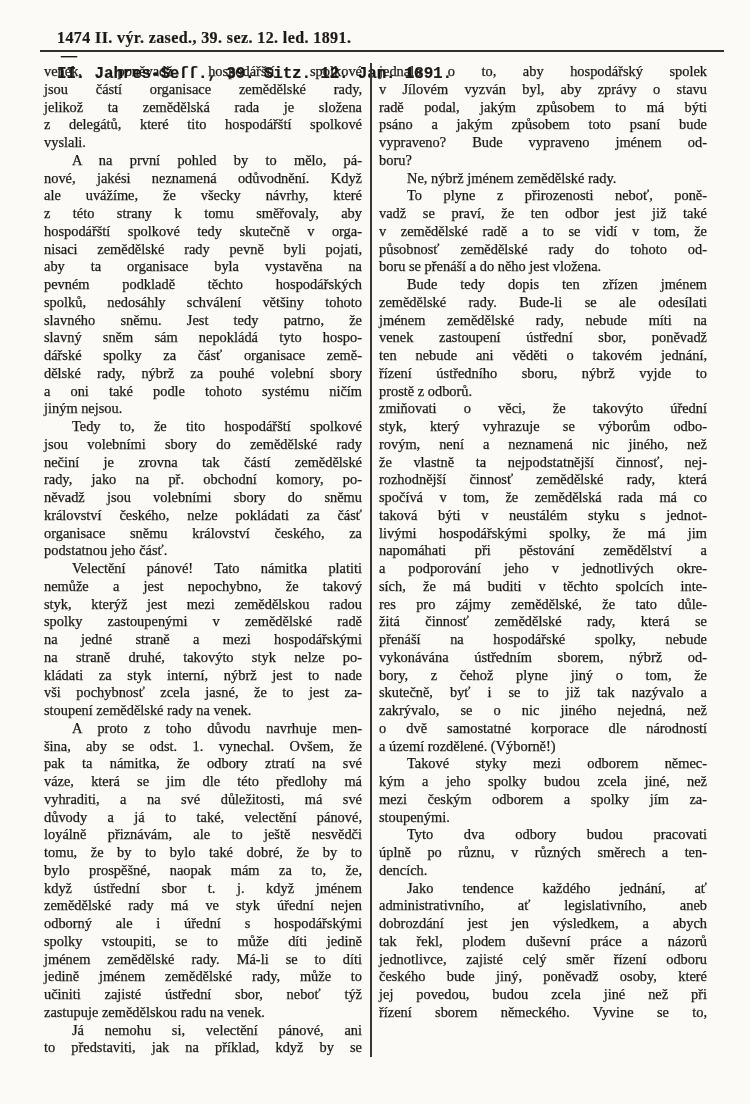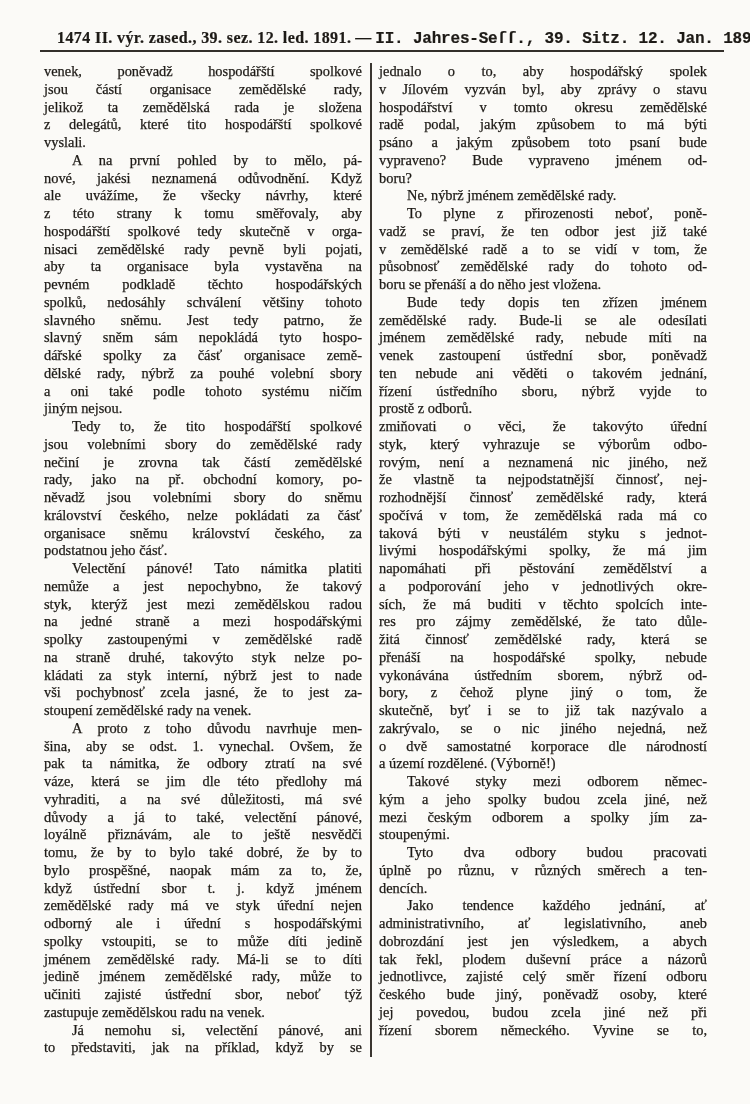--- a/index.html
+++ b/index.html
@@ -21,20 +21,21 @@
   .header {
     position: absolute;
     top: 29px;
     left: 57px;
     width: 665px;
     display: flex;
     align-items: baseline;
     font-size: 16px;
     font-weight: bold;
     white-space: nowrap;
+    flex-direction: column;
     -webkit-text-stroke: 0.2px #1d1a16;
   }
   .h-cz {
     font-family: "Liberation Serif", serif;
     letter-spacing: 0.4px;
   }
   .h-sep { padding: 0 4px; }
   .h-de {
     font-family: Liberation Mono, monospace;
     letter-spacing: -0.2px;
@@ -122,22 +123,22 @@
           <div class="line">rady, jako na př. obchodní komory, po-</div>
           <div class="line">něvadž jsou volebními sbory do sněmu</div>
           <div class="line">království českého, nelze pokládati za čásť</div>
           <div class="line">organisace sněmu království českého, za</div>
           <div class="line end">podstatnou jeho čásť.</div>
         </div>
         <div class="para">
           <div class="line first">Velectění pánové! Tato námitka platiti</div>
           <div class="line">nemůže a jest nepochybno, že takový</div>
           <div class="line">styk, kterýž jest mezi zemědělskou radou</div>
+          <div class="line">spolky zastoupenými v zemědělské radě</div>
           <div class="line">na jedné straně a mezi hospodářskými</div>
-          <div class="line">spolky zastoupenými v zemědělské radě</div>
           <div class="line">na straně druhé, takovýto styk nelze po-</div>
           <div class="line">kládati za styk interní, nýbrž jest to nade</div>
           <div class="line">vši pochybnosť zcela jasné, že to jest za-</div>
           <div class="line end">stoupení zemědělské rady na venek.</div>
         </div>
         <div class="para">
           <div class="line first">A proto z toho důvodu navrhuje men-</div>
           <div class="line">šina, aby se odst. 1. vynechal. Ovšem, že</div>
           <div class="line">pak ta námitka, že odbory ztratí na své</div>
           <div class="line">váze, která se jim dle této předlohy má</div>
@@ -158,21 +159,20 @@
         <div class="para">
           <div class="line first">Já nemohu si, velectění pánové, ani</div>
           <div class="line">to představiti, jak na příklad, když by se</div>
         </div>
       </div>
     <div class="col-divider"></div>
     <div class="col col-right" id="col-right">
         <div class="para">
           <div class="line">jednalo o to, aby hospodářský spolek</div>
           <div class="line">v Jílovém vyzván byl, aby zprávy o stavu</div>
-          <div class="line">hospodářství v tomto okresu zemědělské</div>
           <div class="line">radě podal, jakým způsobem to má býti</div>
           <div class="line">psáno a jakým způsobem toto psaní bude</div>
           <div class="line">vypraveno? Bude vypraveno jménem od-</div>
           <div class="line end">boru?</div>
         </div>
         <div class="para">
           <div class="line first end">Ne, nýbrž jménem zemědělské rady.</div>
         </div>
         <div class="para">
           <div class="line first">To plyne z přirozenosti neboť, poně-</div>

